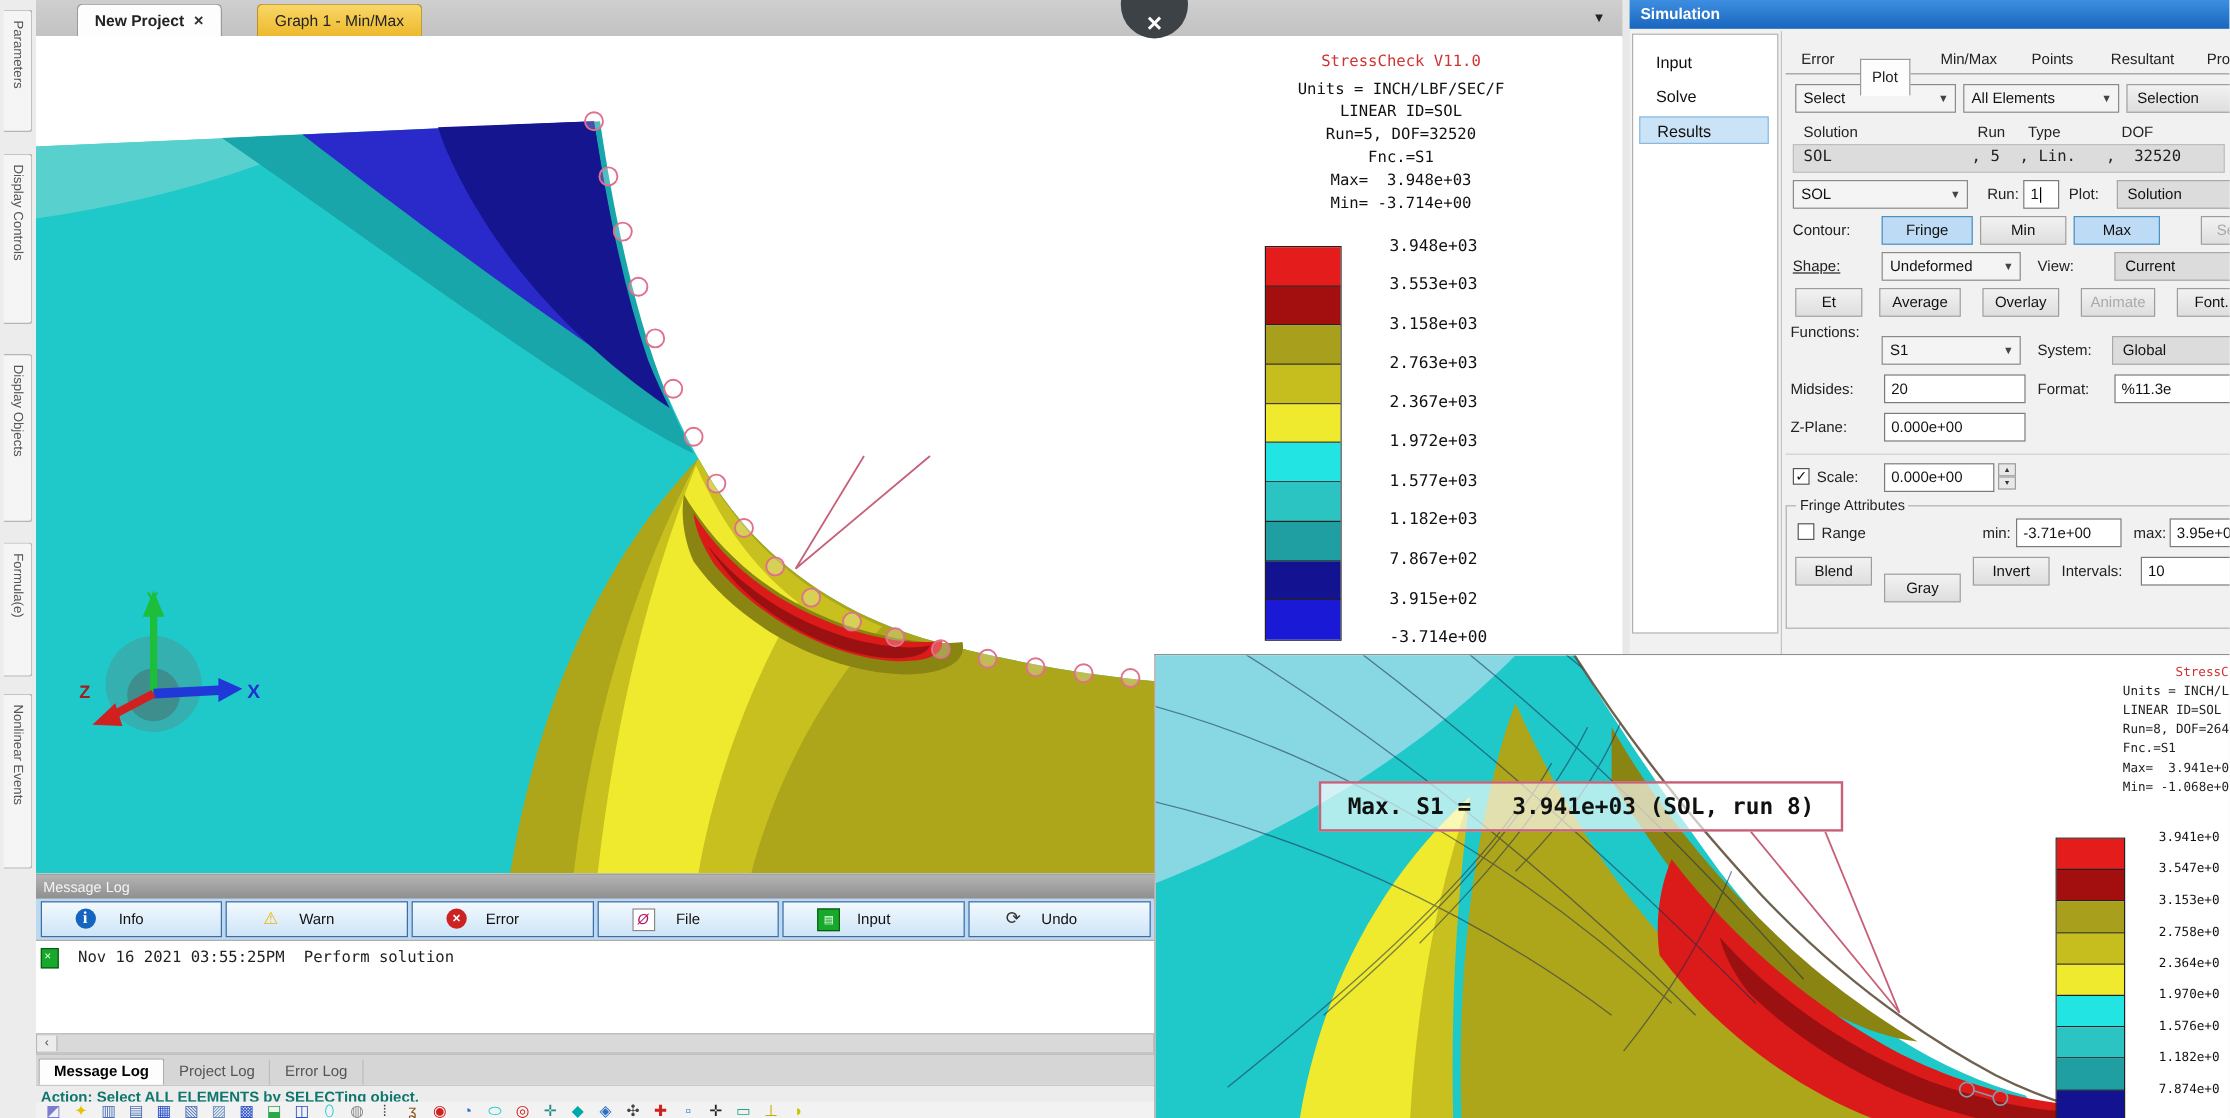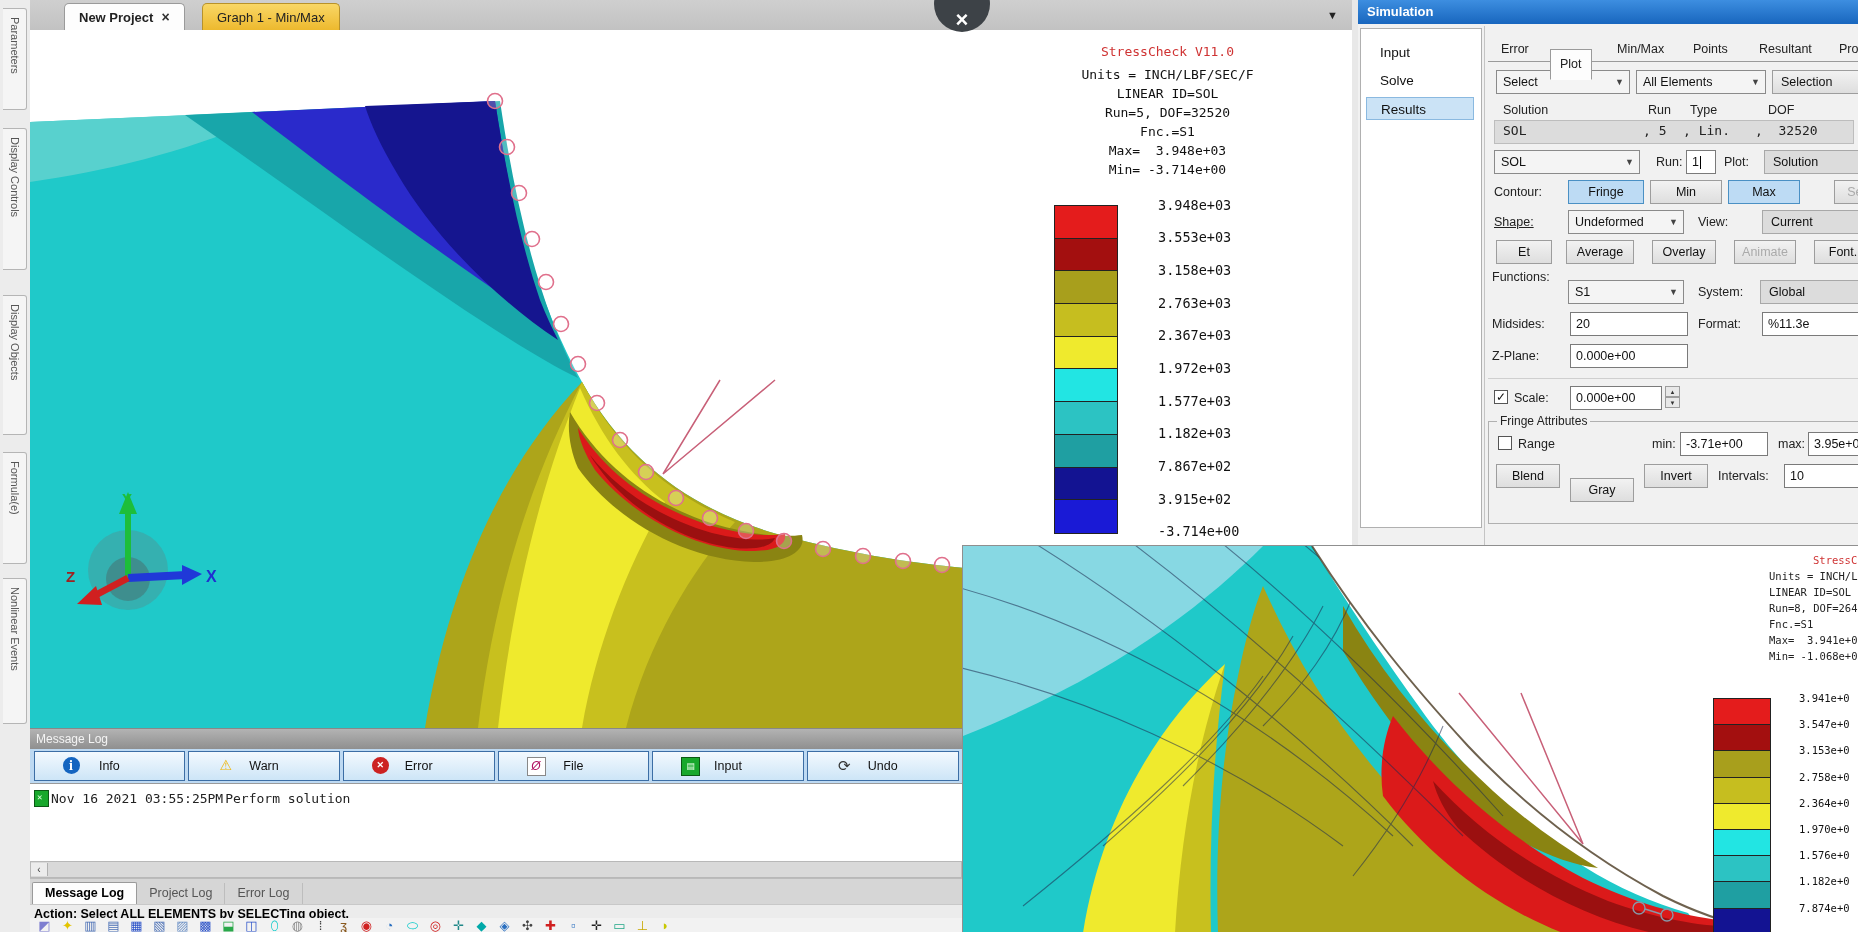--- a/index.html
+++ b/index.html
@@ -13,21 +13,21 @@
   #left-rail{left:0;top:0;width:30px;height:932px;background:#ececec;border-right:1px solid #bdbdbd;}
   .vtab{position:absolute;left:3px;width:24px;background:#f5f5f5;border:1px solid #b5b5b5;border-left:none;
         border-radius:0 3px 3px 0;writing-mode:vertical-rl;font-size:11px;color:#555;
         display:flex;align-items:center;justify-content:flex-start;padding:8px 0;box-sizing:border-box;}
 
   
   #tabbar{left:30px;top:0;width:1322px;height:30px;background:linear-gradient(#cfcfcf,#c2c2c2);border-bottom:1px solid #8f8f8f;}
   .doc-tab{position:absolute;top:3px;height:27px;display:flex;align-items:center;gap:8px;padding:0 14px;
            box-sizing:border-box;border:1px solid #9a9a9a;border-bottom:none;border-radius:5px 5px 0 0;font-size:13px;}
   #tab-new{left:34px;background:#fdfdfd;font-weight:bold;}
-  #tab-graph{left:172px;background:linear-gradient(#f9d766,#edb92e);border-color:#b8922a;}
+  #tab-graph{left:184px;background:linear-gradient(#f9d766,#edb92e);border-color:#b8922a;}
   .tab-close{color:#333;font-weight:bold;font-size:14px;}
   #tab-overflow{position:absolute;right:14px;top:9px;font-size:11px;color:#222;}
 
   
   #viewport{left:30px;top:30px;width:1322px;height:698px;background:#ffffff;overflow:hidden;}
   #legend-block{left:1040px;top:12px;width:195px;text-align:center;font-size:13px;line-height:19px;color:#111;}
   #legend-title{color:#cf3333;margin-bottom:4px;}
   #main-colorbar{left:1024px;top:175px;width:64px;border:1px solid #222;box-sizing:border-box;}
   #main-colorbar .cbsw{width:100%;height:32.7px;border-bottom:1px solid #222;box-sizing:border-box;}
   #main-colorbar .cbsw:last-child{border-bottom:none;}
@@ -41,32 +41,32 @@
   #msglog{left:30px;top:728px;width:932px;height:190px;background:#efefef;border-top:1px solid #888;}
   #msglog-title{height:20px;background:linear-gradient(#b3b3b3,#8f8f8f);color:#f4f4f4;font-size:12px;
       line-height:20px;padding-left:6px;}
   #msglog-btnrow{height:34px;background:#bdd9f2;display:flex;align-items:center;padding:0 2px;}
   .log-btn{flex:1;height:28px;margin:0 1.5px;border:1px solid #3c6ea5;background:linear-gradient(#f3f9fe,#cde5f7);
       position:relative;display:flex;align-items:center;justify-content:center;font-size:12.5px;color:#111;}
   .log-btn .lbi{position:absolute;left:28px;top:5px;width:17px;height:17px;display:flex;align-items:center;
       justify-content:center;font-size:14px;line-height:17px;}
   .icon-circle{border-radius:50%;color:#fff;font-size:11px;font-weight:bold;font-family:"Liberation Serif",serif;}
   #log-area{height:78px;background:#fff;border-top:1px solid #9a9a9a;padding:6px 4px;box-sizing:border-box;}
-  .log-entry{display:flex;align-items:center;gap:2px;font-size:13px;color:#222;}
+  .log-entry{display:flex;align-items:center;gap:16px;font-size:13px;color:#222;}
   .doc-icon{width:13px;height:15px;background:#18a82c;border:1px solid #0a5a14;position:relative;}
   .doc-icon:after{content:"✕";position:absolute;left:2px;top:1px;font-size:9px;color:#d8ffd8;}
   #log-hscroll{height:15px;background:#d9d9d9;border:1px solid #b8b8b8;display:flex;align-items:center;}
   #log-hscroll .arr{width:16px;height:13px;background:#ececec;border-right:1px solid #b0b0b0;text-align:center;
       font-size:10px;line-height:13px;color:#444;}
   #msglog-tabs{height:25px;background:#d6d6d6;display:flex;align-items:flex-end;padding-left:2px;border-top:1px solid #bbb;}
   .mtab{padding:3px 12px 4px;font-size:12.5px;color:#555;border-right:1px solid #bdbdbd;}
   .mtab.active{background:#fdfdfd;border:1px solid #9a9a9a;border-bottom:none;color:#000;font-weight:bold;
       border-radius:2px 2px 0 0;}
   #status-row{height:18px;background:#ececec;border-top:1px solid #c8c8c8;font-size:12.5px;font-weight:bold;
-      color:#000000;padding:2px 0 0 4px;}
+      color:#0f766e;padding:2px 0 0 4px;}
   #toolbar{left:30px;top:918px;width:932px;height:14px;background:#f2f2f2;overflow:hidden;display:flex;gap:2px;padding-left:4px;}
   #toolbar .tbi{width:21px;text-align:center;font-size:13px;line-height:16px;}
 
   
   #simpanel{left:1358px;top:0;width:500px;height:932px;background:#f1f1f1;}
   #sim-title{height:24px;background:linear-gradient(#3d8ee0,#1866be);color:#fff;font-size:13px;line-height:24px;
       padding-left:9px;font-weight:bold;}
   #sim-nav{position:absolute;left:2px;top:28px;width:122px;height:500px;background:#fff;border:1px solid #b0b0b0;box-sizing:border-box;}
   .nav-item{position:absolute;left:5px;width:108px;height:23px;line-height:23px;padding-left:14px;font-size:13.5px;
       box-sizing:border-box;color:#111;}
@@ -488,17 +488,18 @@
       <div class="cbval">3.547e+0</div>
       <div class="cbval">3.153e+0</div>
       <div class="cbval">2.758e+0</div>
       <div class="cbval">2.364e+0</div>
       <div class="cbval">1.970e+0</div>
       <div class="cbval">1.576e+0</div>
       <div class="cbval">1.182e+0</div>
       <div class="cbval">7.874e+0</div>
     </div>
 
+  <div id="ov-annotation" class="mono pre">Max. S1 =   3.941e+03 (SOL, run 8)</div>
 </div>
 
 <div id="float-close" class="abs">
   <span>×</span>
 </div>
 
 </body></html>

